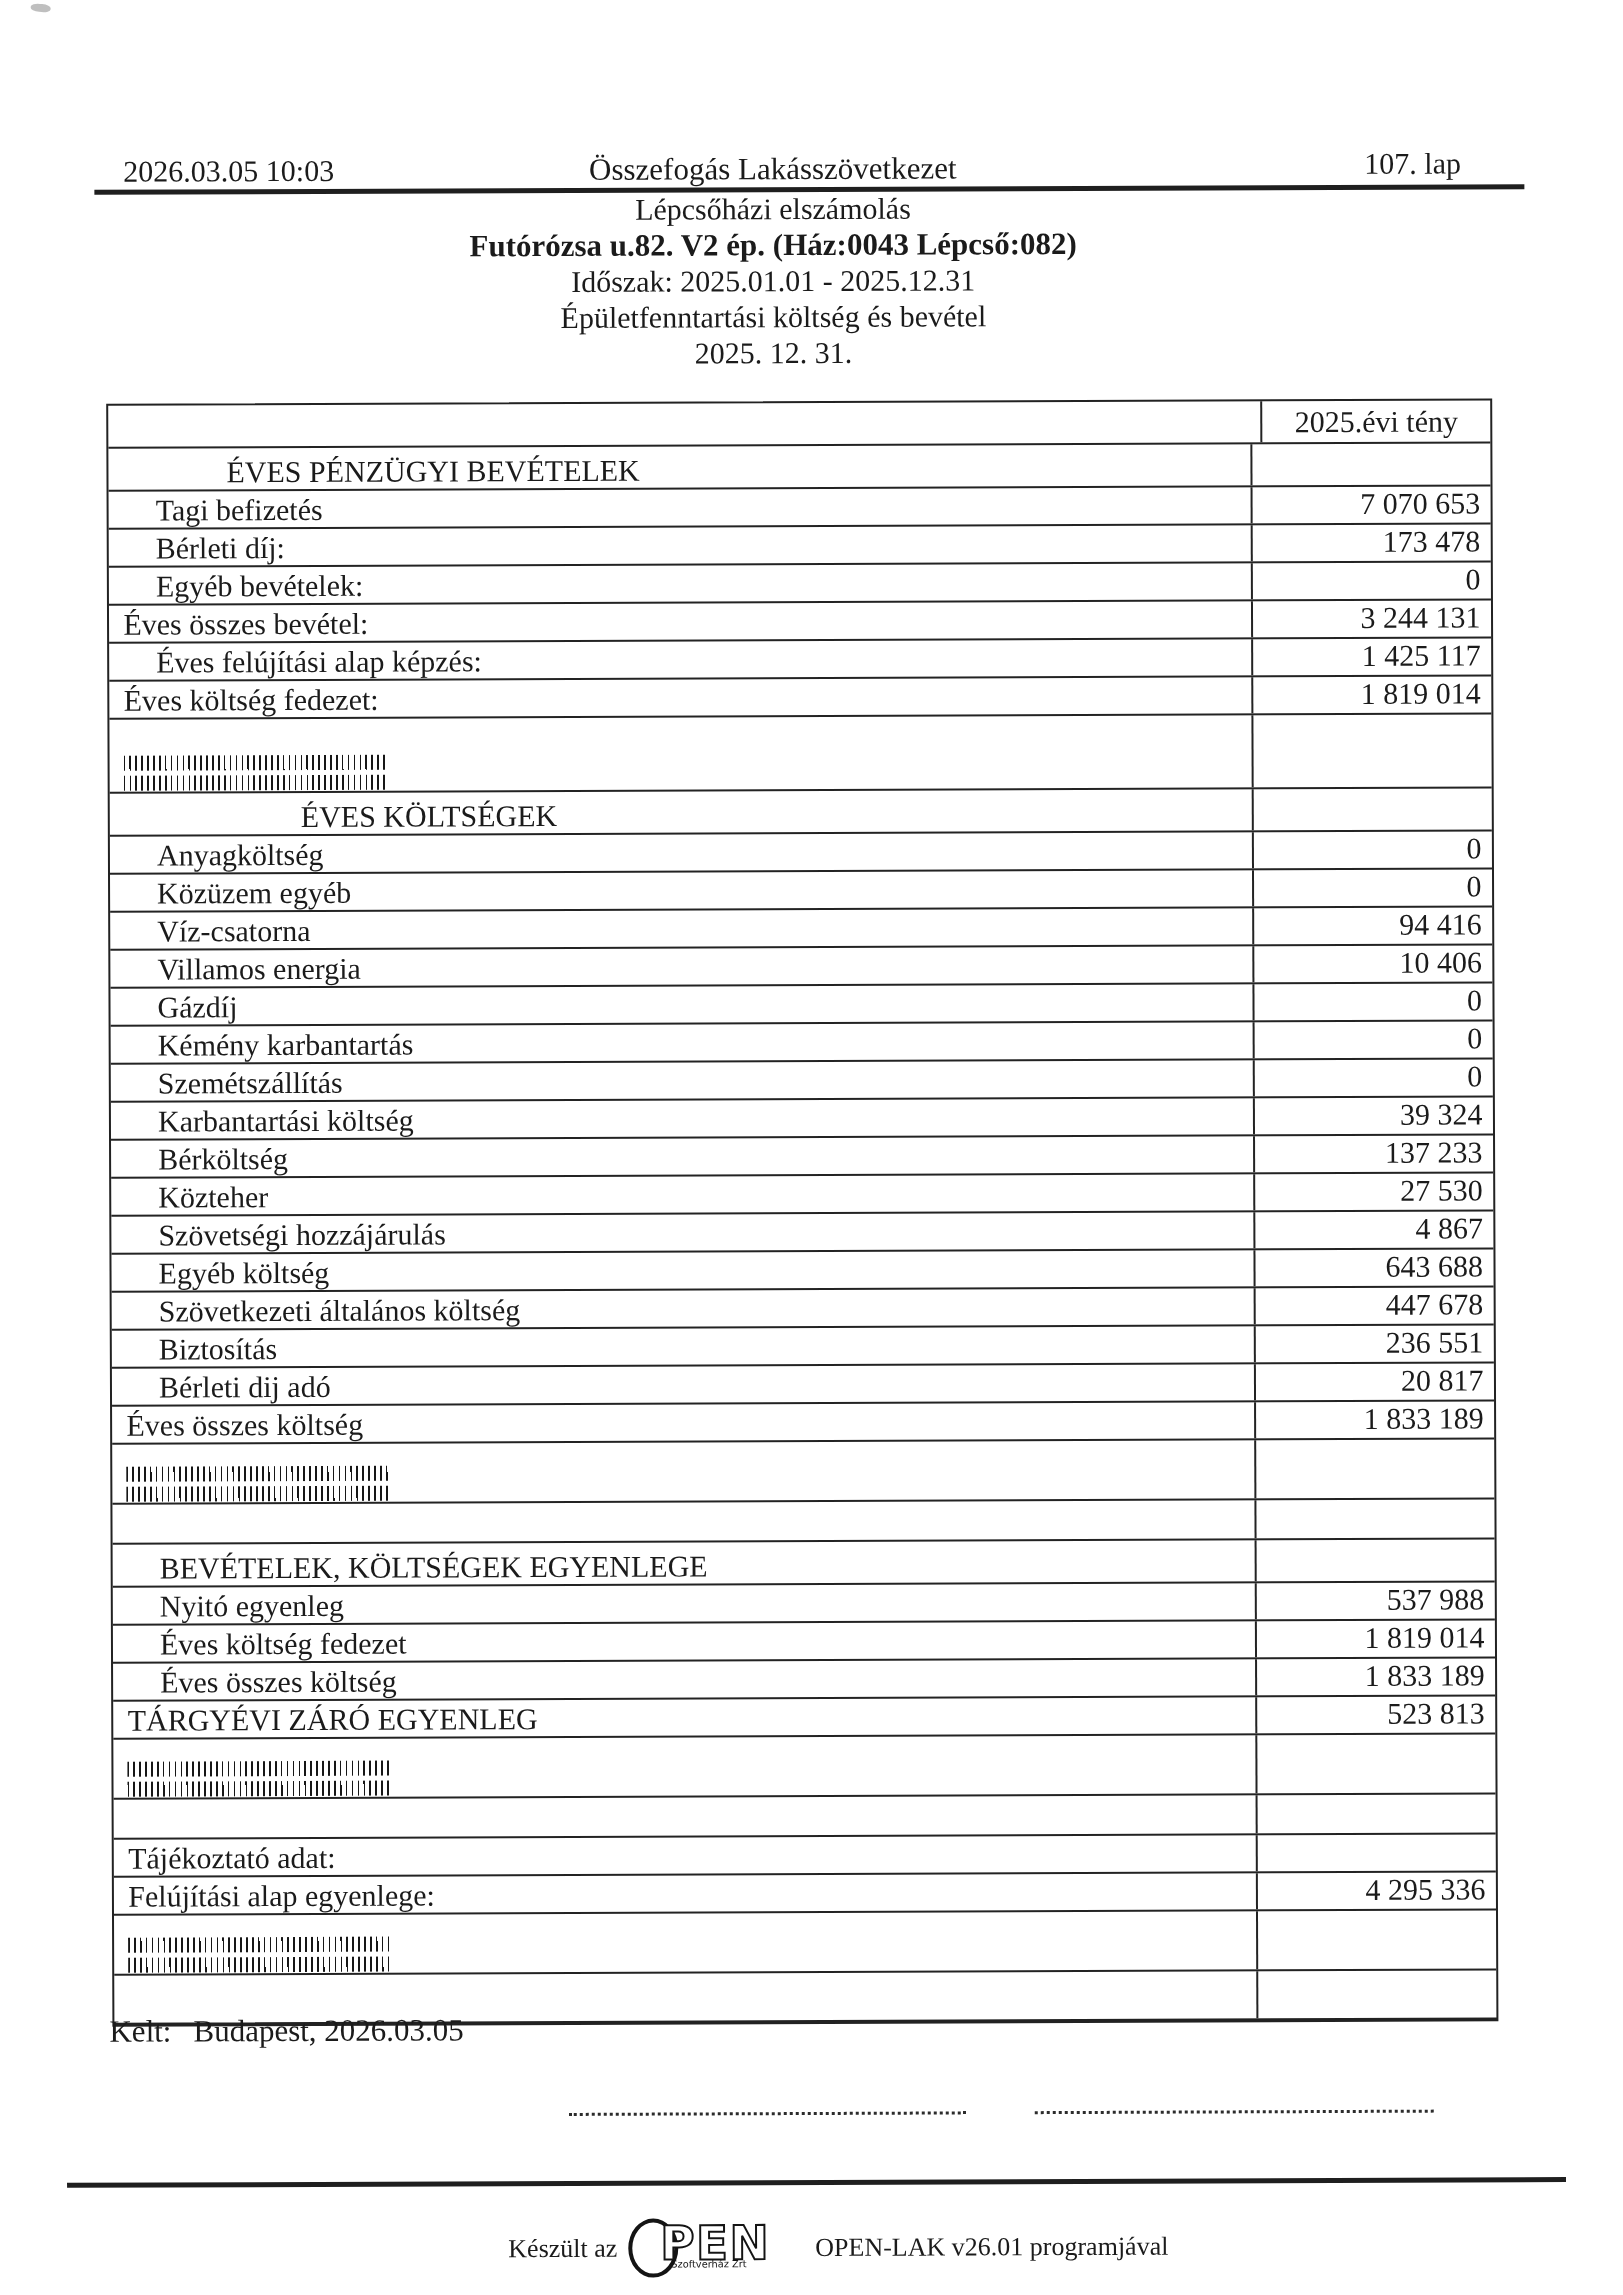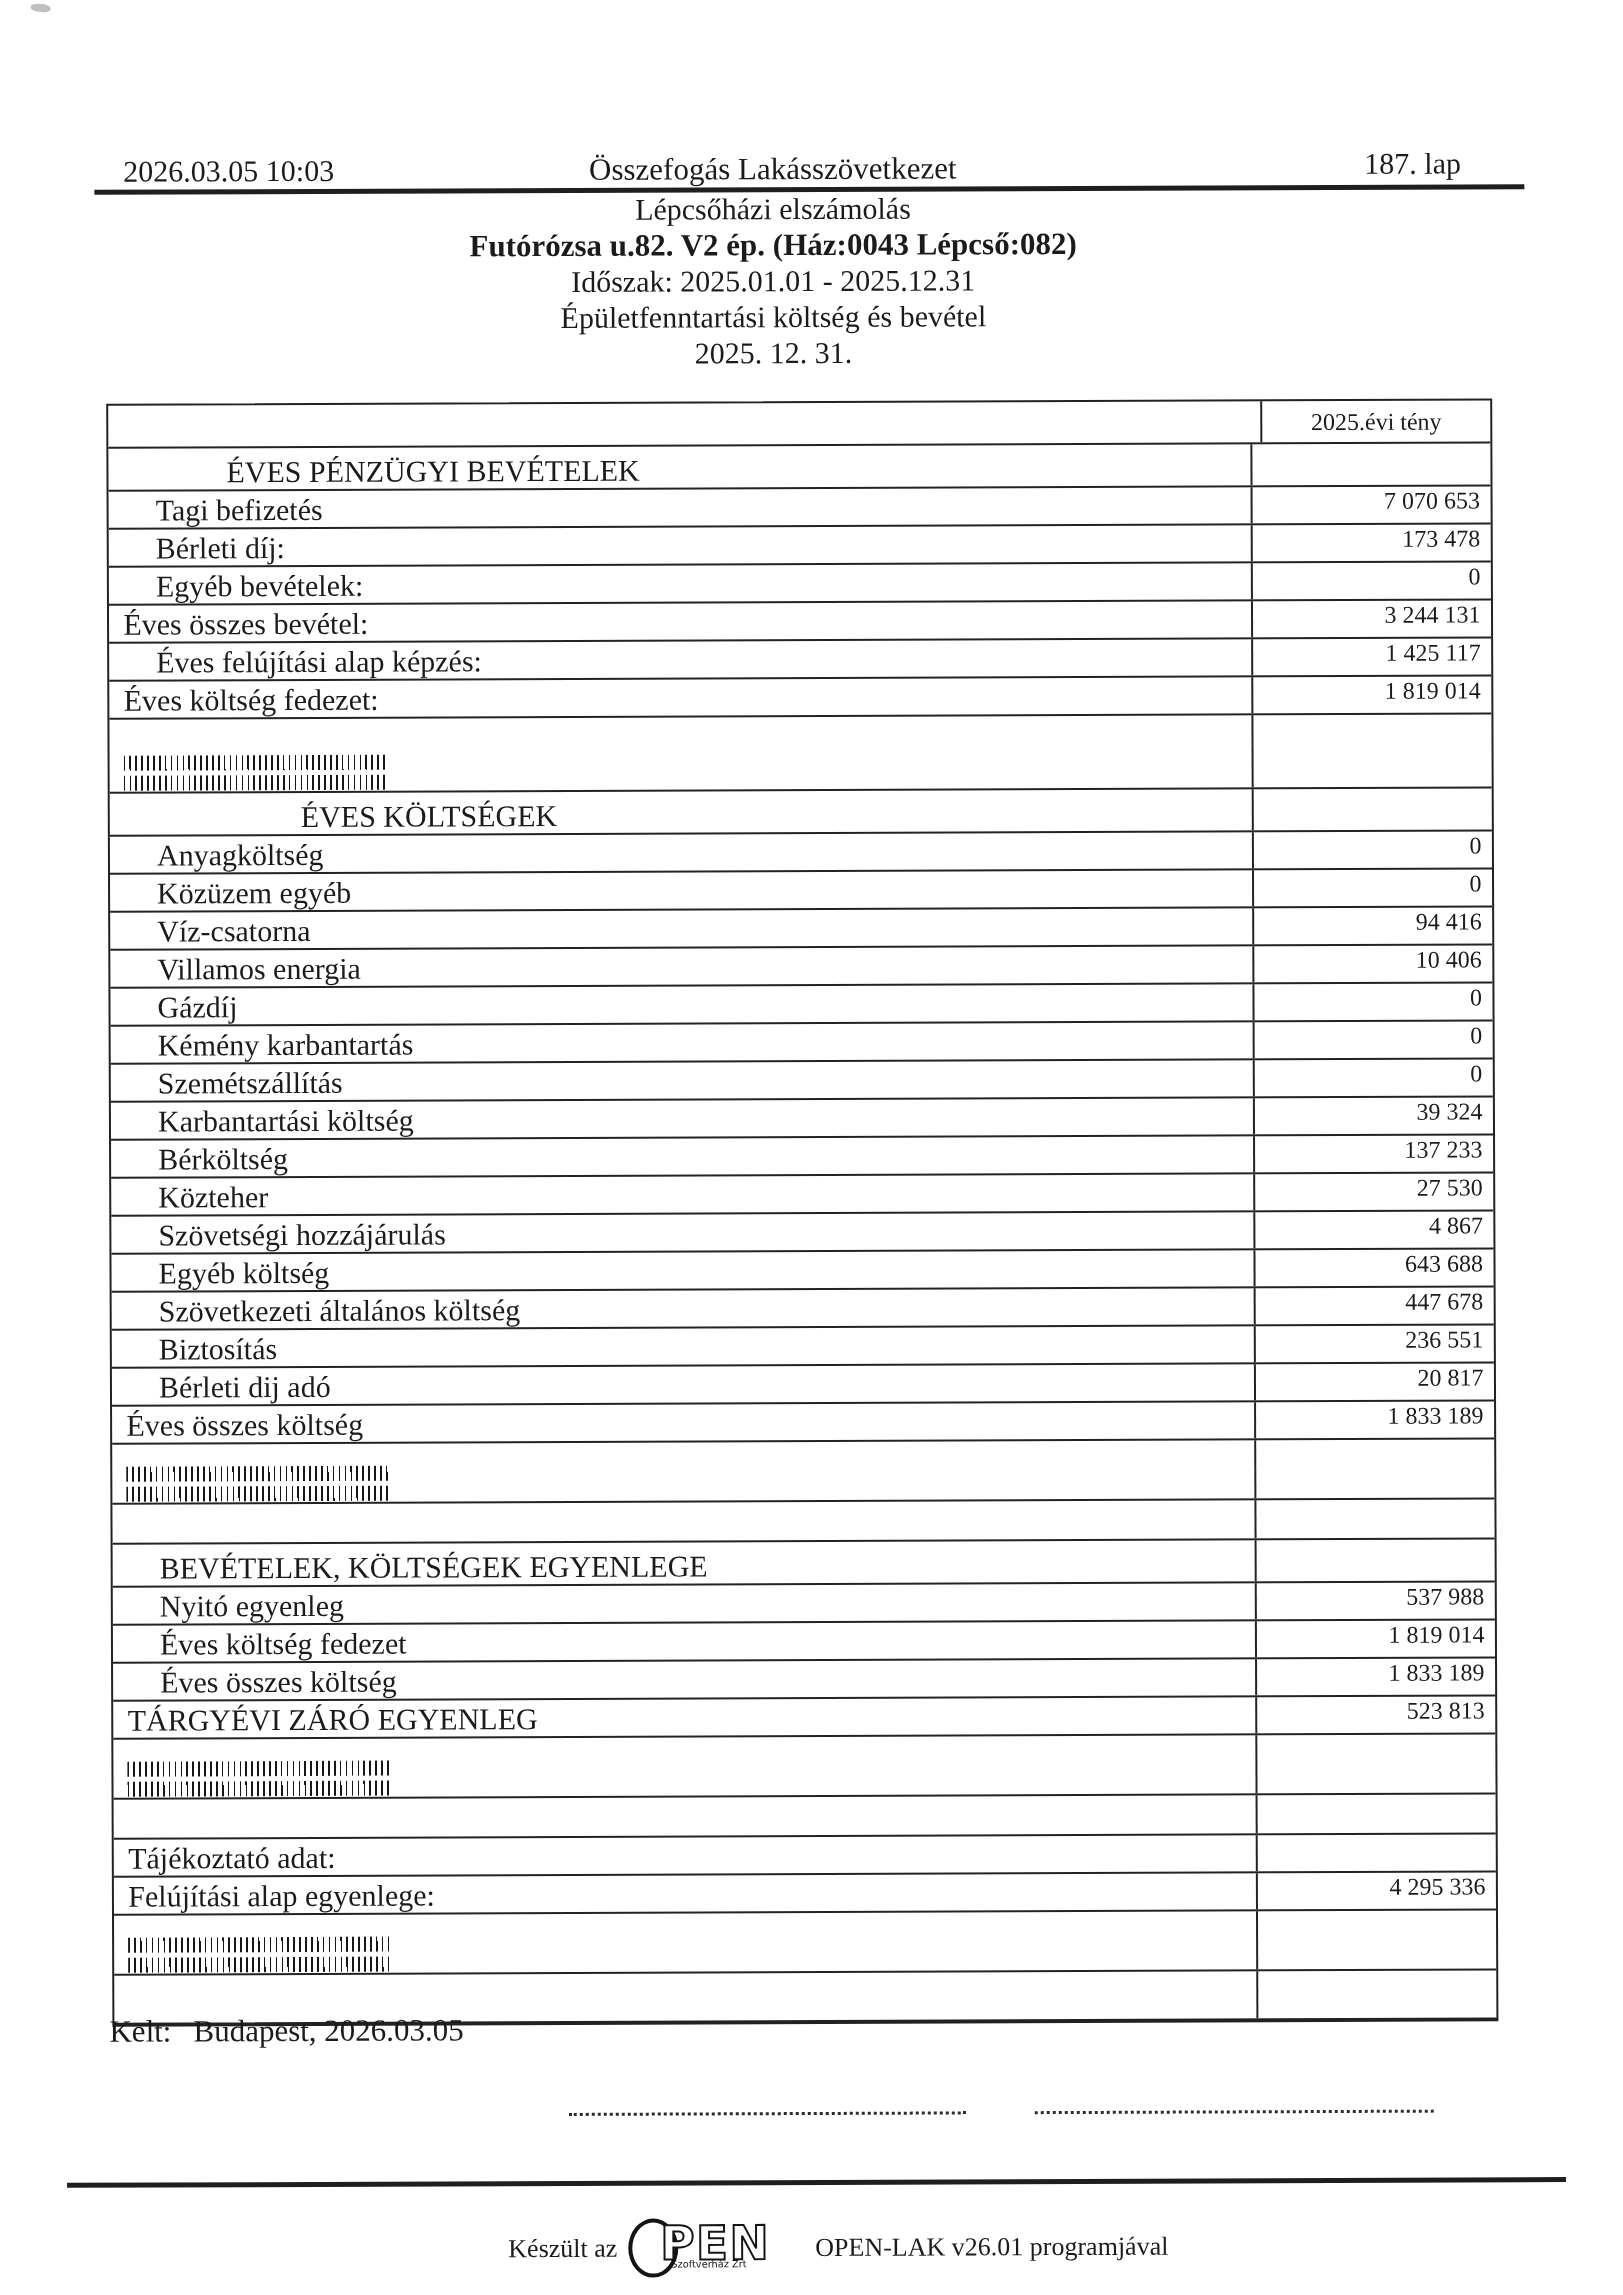--- a/index.html
+++ b/index.html
@@ -25,21 +25,21 @@
   .tr{height:36px;}
   .tr.sec{height:41px;}
   .tr.hd{height:41px;}
   .tr.pat{height:58px;}
   .tr.pat.tall{height:72px;}
   .tr.emp{height:38px;}
   .tr.emp.last{height:47px;}
   .tl{flex:1;display:flex;align-items:flex-end;padding-bottom:1.3px;
       font-size:30px;line-height:1.02;white-space:nowrap;overflow:hidden;}
   .tv{width:228px;border-left:2.6px solid #232323;text-align:right;
-      padding:2px 10.5px 0 0;font-size:24px;line-height:1.0;}
+      padding:2px 10.5px 0 0;font-size:30px;line-height:1.0;}
   .tv.hd{display:flex;align-items:center;justify-content:center;padding:0;}
   .ind0{padding-left:14.4px;}
   .ind1{padding-left:47px;}
   .ind2{padding-left:118px;}
   .ind3{padding-left:191px;}
   .barcode{width:263px;}
   .strip{height:15px;margin-top:4.6px;
          background:repeating-linear-gradient(90deg,#161616 0 1.6px,transparent 1.6px 5.9px);}
   
   .kelt{position:absolute;left:105px;top:2011px;font-size:31px;}
@@ -63,21 +63,21 @@
             font-size:9.8px;color:#141414;white-space:nowrap;}
 </style>
 </head>
 <body>
 
 <div class="sheet">
   <div class="artifact"></div>
 
   <div class="hdr-date">2026.03.05 10:03</div>
   <div class="hdr-org">Összefogás Lakásszövetkezet</div>
-  <div class="hdr-page">187. lap</div>
+  <div class="hdr-page">107. lap</div>
   <div class="hdr-rule"></div>
 
   <div class="titles">
     <div>Lépcsőházi elszámolás</div>
     <div class="b">Futórózsa u.82. V2 ép. (Ház:0043 Lépcső:082)</div>
     <div>Időszak: 2025.01.01 - 2025.12.31</div>
     <div>Épületfenntartási költség és bevétel</div>
     <div>2025. 12. 31.</div>
   </div>
 

